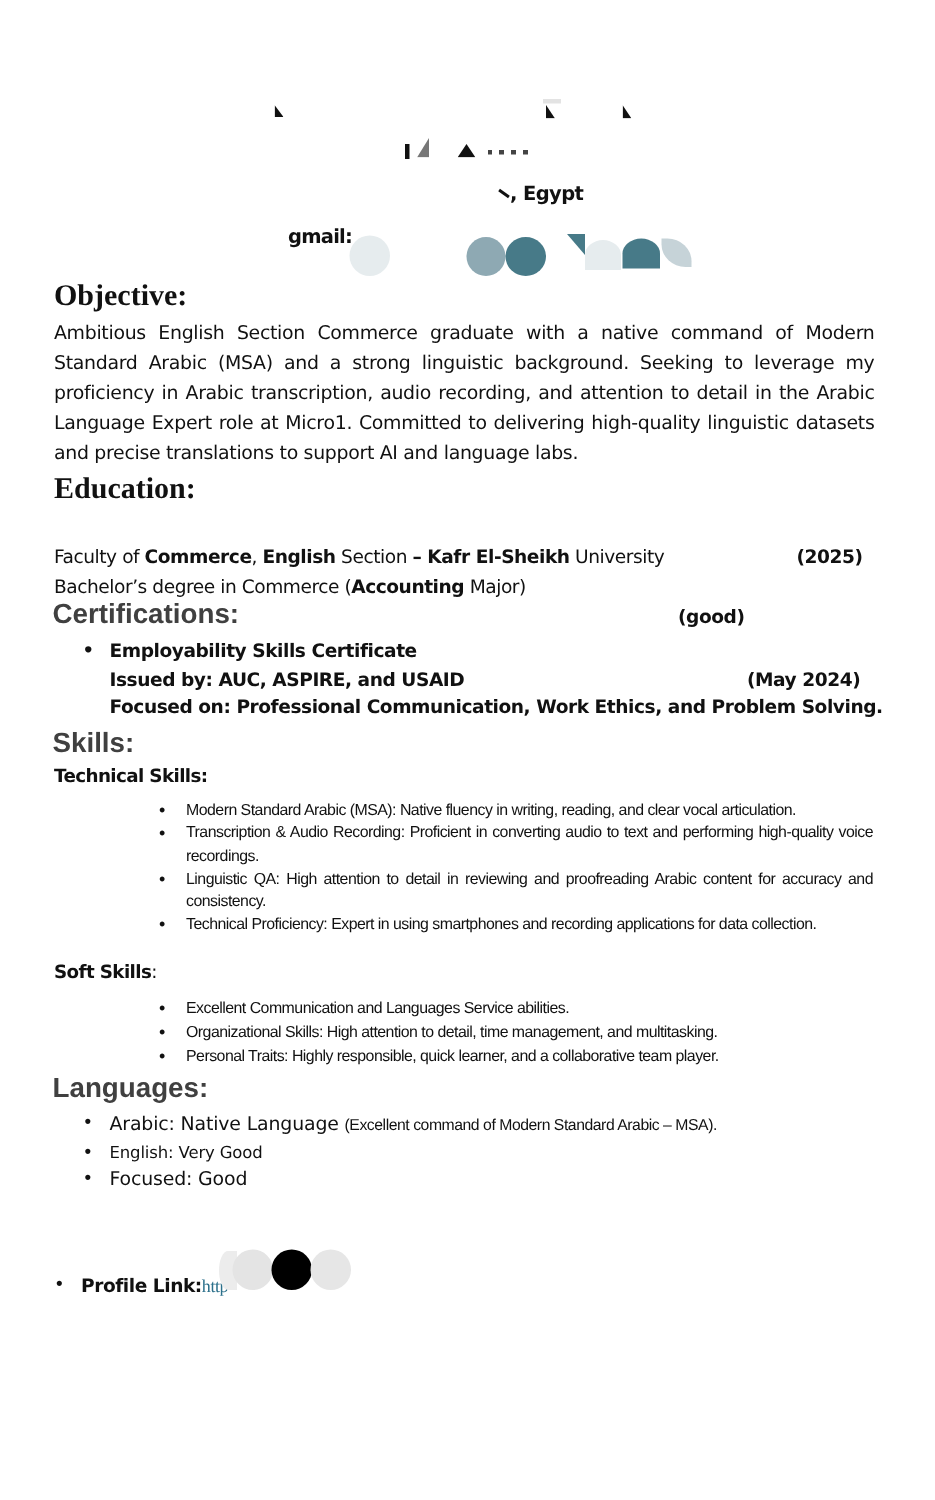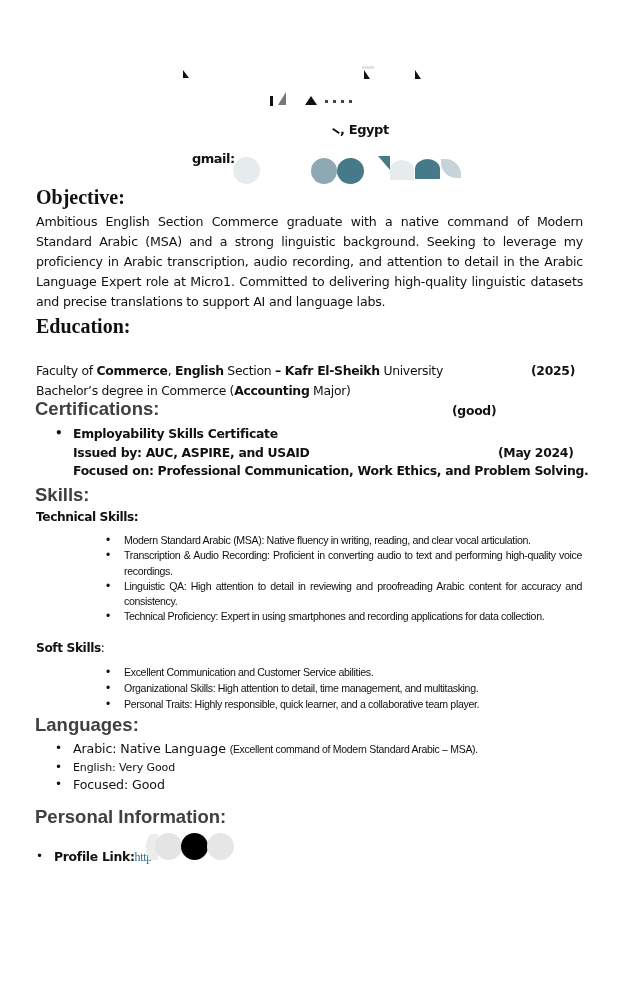--- a/index.html
+++ b/index.html
@@ -78,21 +78,21 @@
     <li class="small-txt bul justify" style="line-height:15.3px;">Modern Standard Arabic (MSA): Native fluency in writing, reading, and clear vocal articulation.</li>
     <li class="small-txt bul justify" style="line-height:15.3px;">Transcription &amp; Audio Recording: Proficient in converting audio to text and performing high-quality voice recordings.</li>
     <li class="small-txt bul justify" style="line-height:15.3px;">Linguistic QA: High attention to detail in reviewing and proofreading Arabic content for accuracy and consistency.</li>
     <li class="small-txt bul justify" style="line-height:15.3px;">Technical Proficiency: Expert in using smartphones and recording applications for data collection.</li>
   </ul>
 
   <div class="abs" style="left:36px;top:641px;font-family:'DejaVu Sans',sans-serif;font-size:12.2px;letter-spacing:-0.4px;">
     <span class="b">Soft Skills</span><span>:</span>
   </div>
   <ul class="abs" style="left:91px;top:665px;width:491px;">
-    <li class="small-txt bul" style="line-height:15.8px;">Excellent Communication and Customer Service abilities.</li>
+    <li class="small-txt bul" style="line-height:15.8px;">Excellent Communication and Languages Service abilities.</li>
     <li class="small-txt bul" style="line-height:15.8px;">Organizational Skills: High attention to detail, time management, and multitasking.</li>
     <li class="small-txt bul" style="line-height:15.8px;">Personal Traits: Highly responsible, quick learner, and a collaborative team player.</li>
   </ul>
 </section>
 
 <section>
   <div class="abs sans-h" style="left:35px;top:714px;">Languages:</div>
   <ul class="abs" style="left:73px;top:740px;width:520px;">
     <li class="bul" style="font-family:'DejaVu Sans',sans-serif;font-size:12.6px;line-height:17.5px;letter-spacing:-0.1px;">
       <span>Arabic: Native Language</span>
@@ -101,21 +101,20 @@
     <li class="bul" style="font-family:'DejaVu Sans',sans-serif;font-size:11px;line-height:17.5px;letter-spacing:-0.1px;">
       <span>English: Very Good</span>
     </li>
     <li class="bul" style="font-family:'DejaVu Sans',sans-serif;font-size:12.6px;line-height:17.5px;letter-spacing:-0.1px;">
       <span>Focused: Good</span>
     </li>
   </ul>
 </section>
 
 <section>
-  <div class="abs sans-h" style="left:35px;top:806px;">Personal Information:</div>
   <div class="abs bul" style="left:54px;top:834px;font-family:'DejaVu Sans',sans-serif;font-size:12.4px;letter-spacing:-0.3px;">
     <span class="b">Profile Link:</span><a class="link">http</a>
   </div>
   <div class="blob" style="left:146px;top:834px;width:12px;height:26px;background:#ececec;border-radius:50% 0 0 50%;"></div>
   <div class="blob" style="left:155px;top:833px;width:27px;height:27px;background:#e4e4e4;"></div>
   <div class="blob" style="left:181px;top:833px;width:27px;height:27px;background:#000000;"></div>
   <div class="blob" style="left:207px;top:833px;width:27px;height:27px;background:#e6e6e6;"></div>
 </section>
 
 </body></html>

